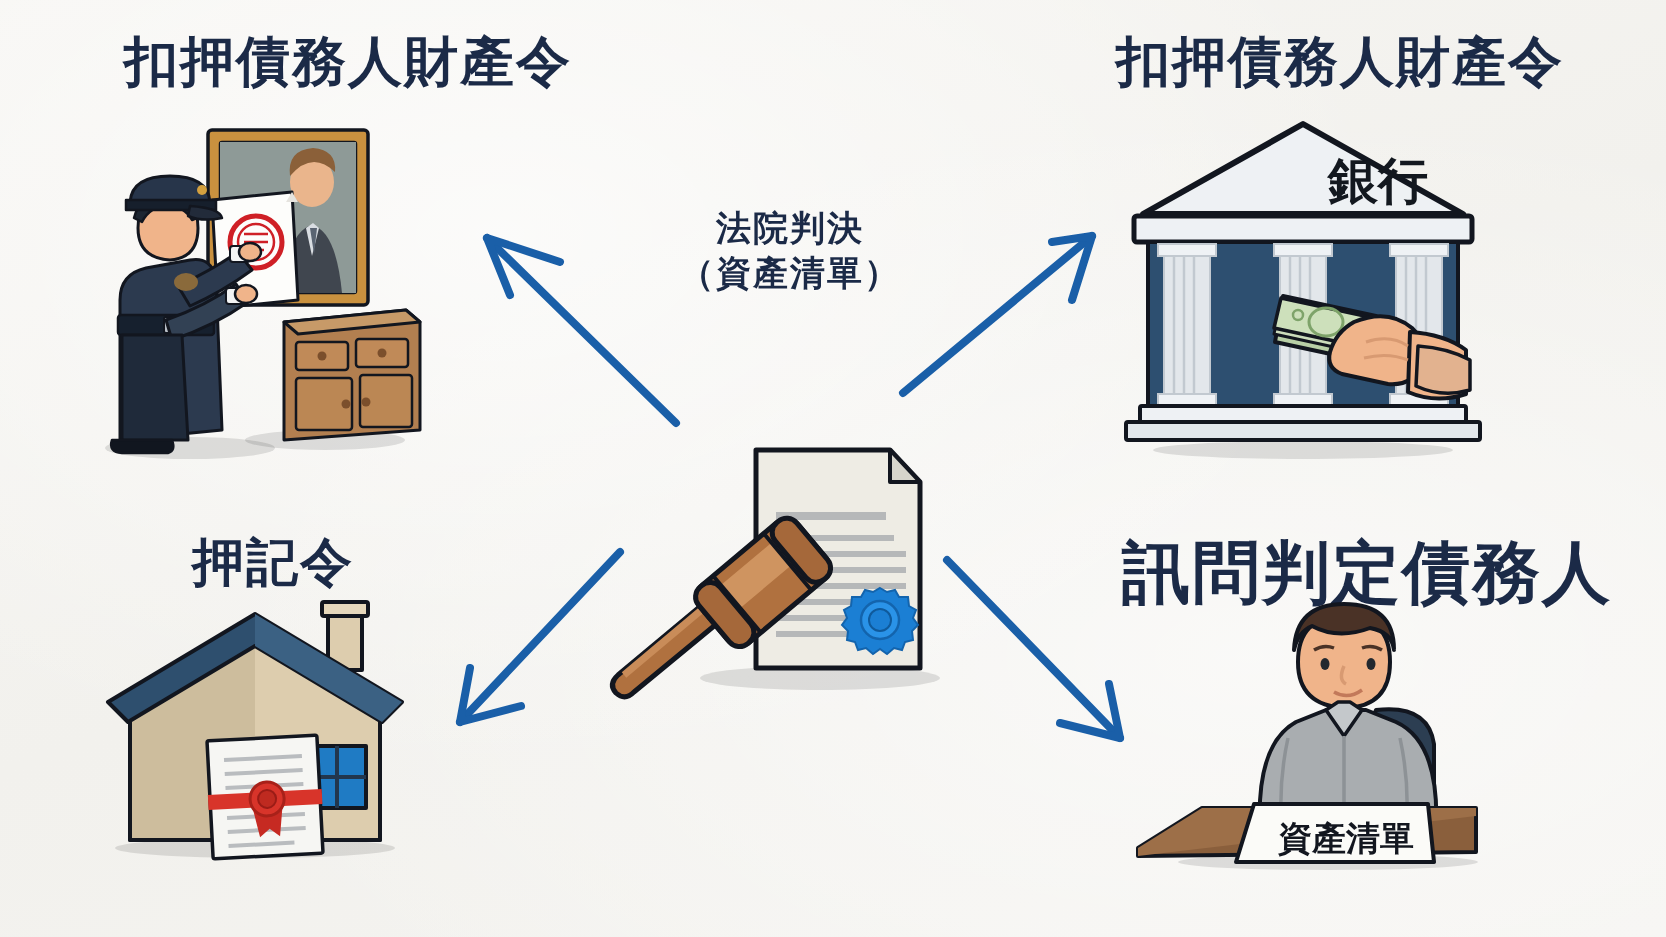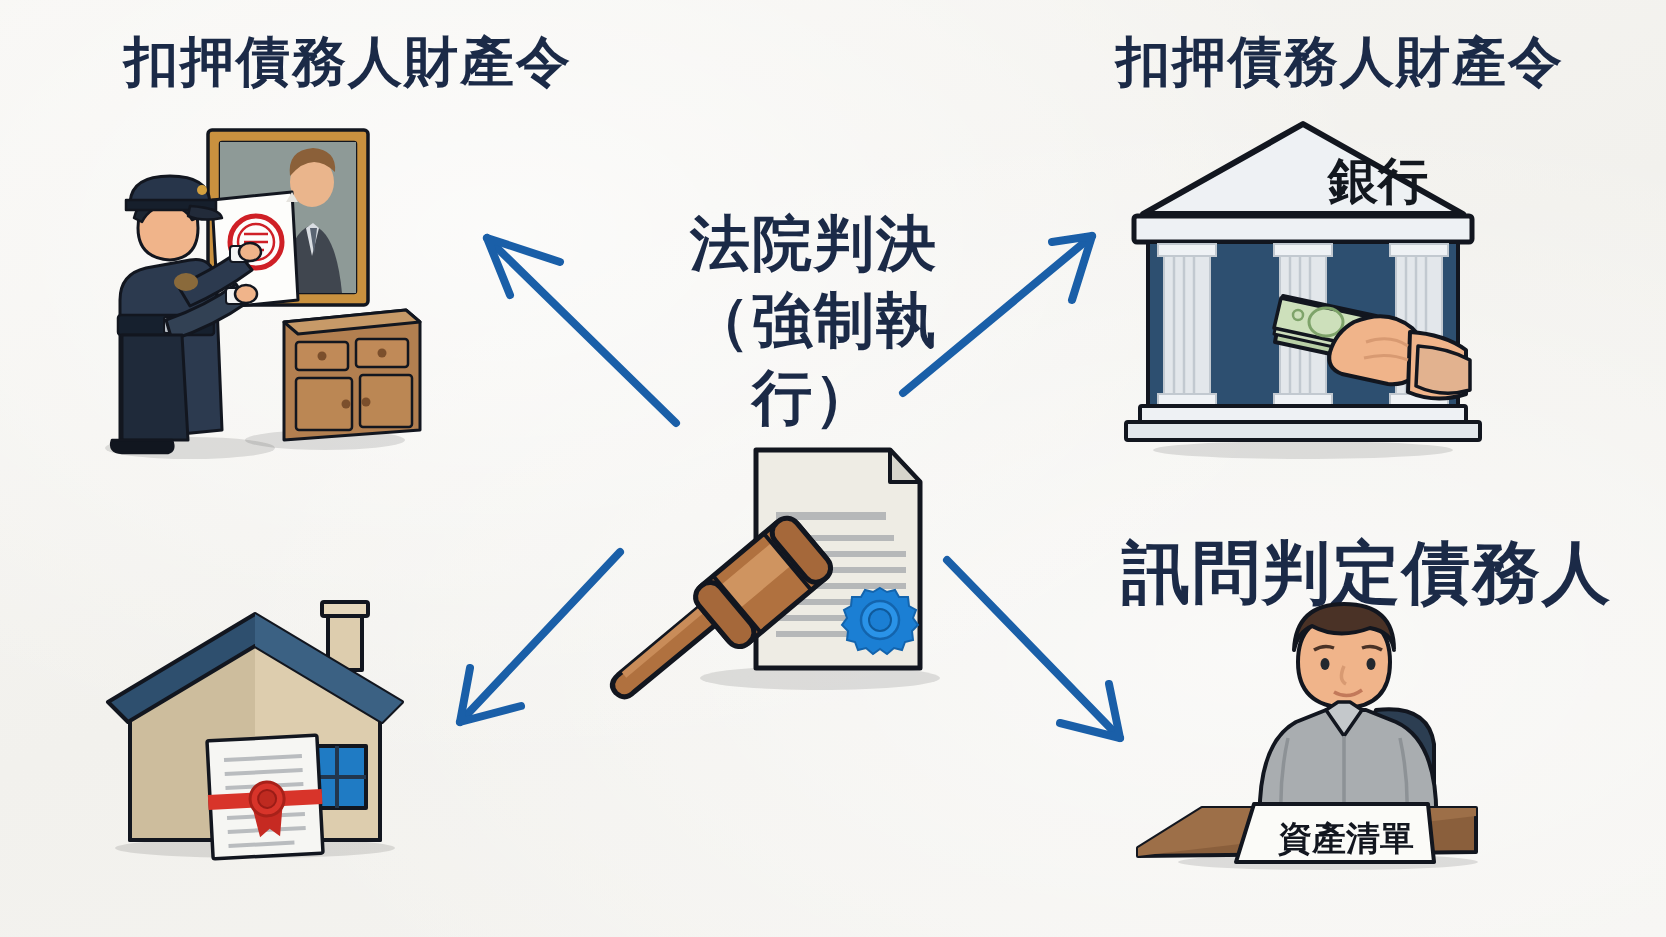--- a/index.html
+++ b/index.html
@@ -34,27 +34,27 @@
     white-space: nowrap;
     text-shadow: 0 1px 0 rgba(255,255,255,0.55);
   }
   #label-tl { left: 80px;  top: 26px;  font-size: 54px; margin-left: 44px; }
   #label-tr { left: 1116px; top: 26px;  font-size: 54px; }
   #label-bl { left: 192px; top: 528px; font-size: 52px; }
   #label-br { left: 1122px; top: 528px; font-size: 68px; }
 
   #center-text {
     position: absolute;
-    left: 664px;
+    left: 640px;
     top: 206px;
     width: 300px;
     text-align: center;
     color: #1b2a47;
     font-weight: 700;
-    font-size: 60px;
+    font-size: 35px;
     line-height: 1.28;
     letter-spacing: 2px;
     text-shadow: 0 1px 0 rgba(255,255,255,0.5);
   }
 
   svg.art { position: absolute; overflow: visible; }
   .ink { stroke: #12161f; stroke-linejoin: round; stroke-linecap: round; }
   .shadow-ell { fill: #000; opacity: 0.11; }
 
   #arrows { position: absolute; left: 0; top: 0; width: 1666px; height: 937px; }
@@ -83,26 +83,27 @@
     <g>
       <line class="arrow-line" x1="947" y1="560" x2="1120" y2="738"></line>
       <path class="arrow-head" d="M 1120 738 L 1109 684 M 1120 738 L 1060 723"></path>
     </g>
   </svg>
 
   <div class="label" id="label-tl">扣押債務人財產令</div>
 
   <div class="label" id="label-tr">扣押債務人財產令</div>
 
+  <div class="label" id="label-bl">押記令</div>
 
   <div class="label" id="label-br">訊問判定債務人</div>
 
   <div id="center-text">
     <div>法院判決</div>
-    <div>（強制執行）</div>
+    <div>（資產清單）</div>
   </div>
 
   <svg class="art" style="left:60px; top:110px;" width="380" height="350" viewBox="0 0 380 350">
     <ellipse class="shadow-ell" cx="130" cy="338" rx="85" ry="11"></ellipse>
     <ellipse class="shadow-ell" cx="265" cy="330" rx="80" ry="10"></ellipse>
 
     <g>
       <path class="ink" d="M224 212 L346 200 L360 212 L360 320 L224 330 Z" fill="#b27f50" stroke-width="3"></path>
       <path class="ink" d="M224 212 L346 200 L360 212 L238 224 Z" fill="#c79a68" stroke-width="3"></path>
       <rect class="ink" x="236" y="232" width="52" height="28" rx="3" fill="#c08a58" stroke-width="2.5"></rect>

